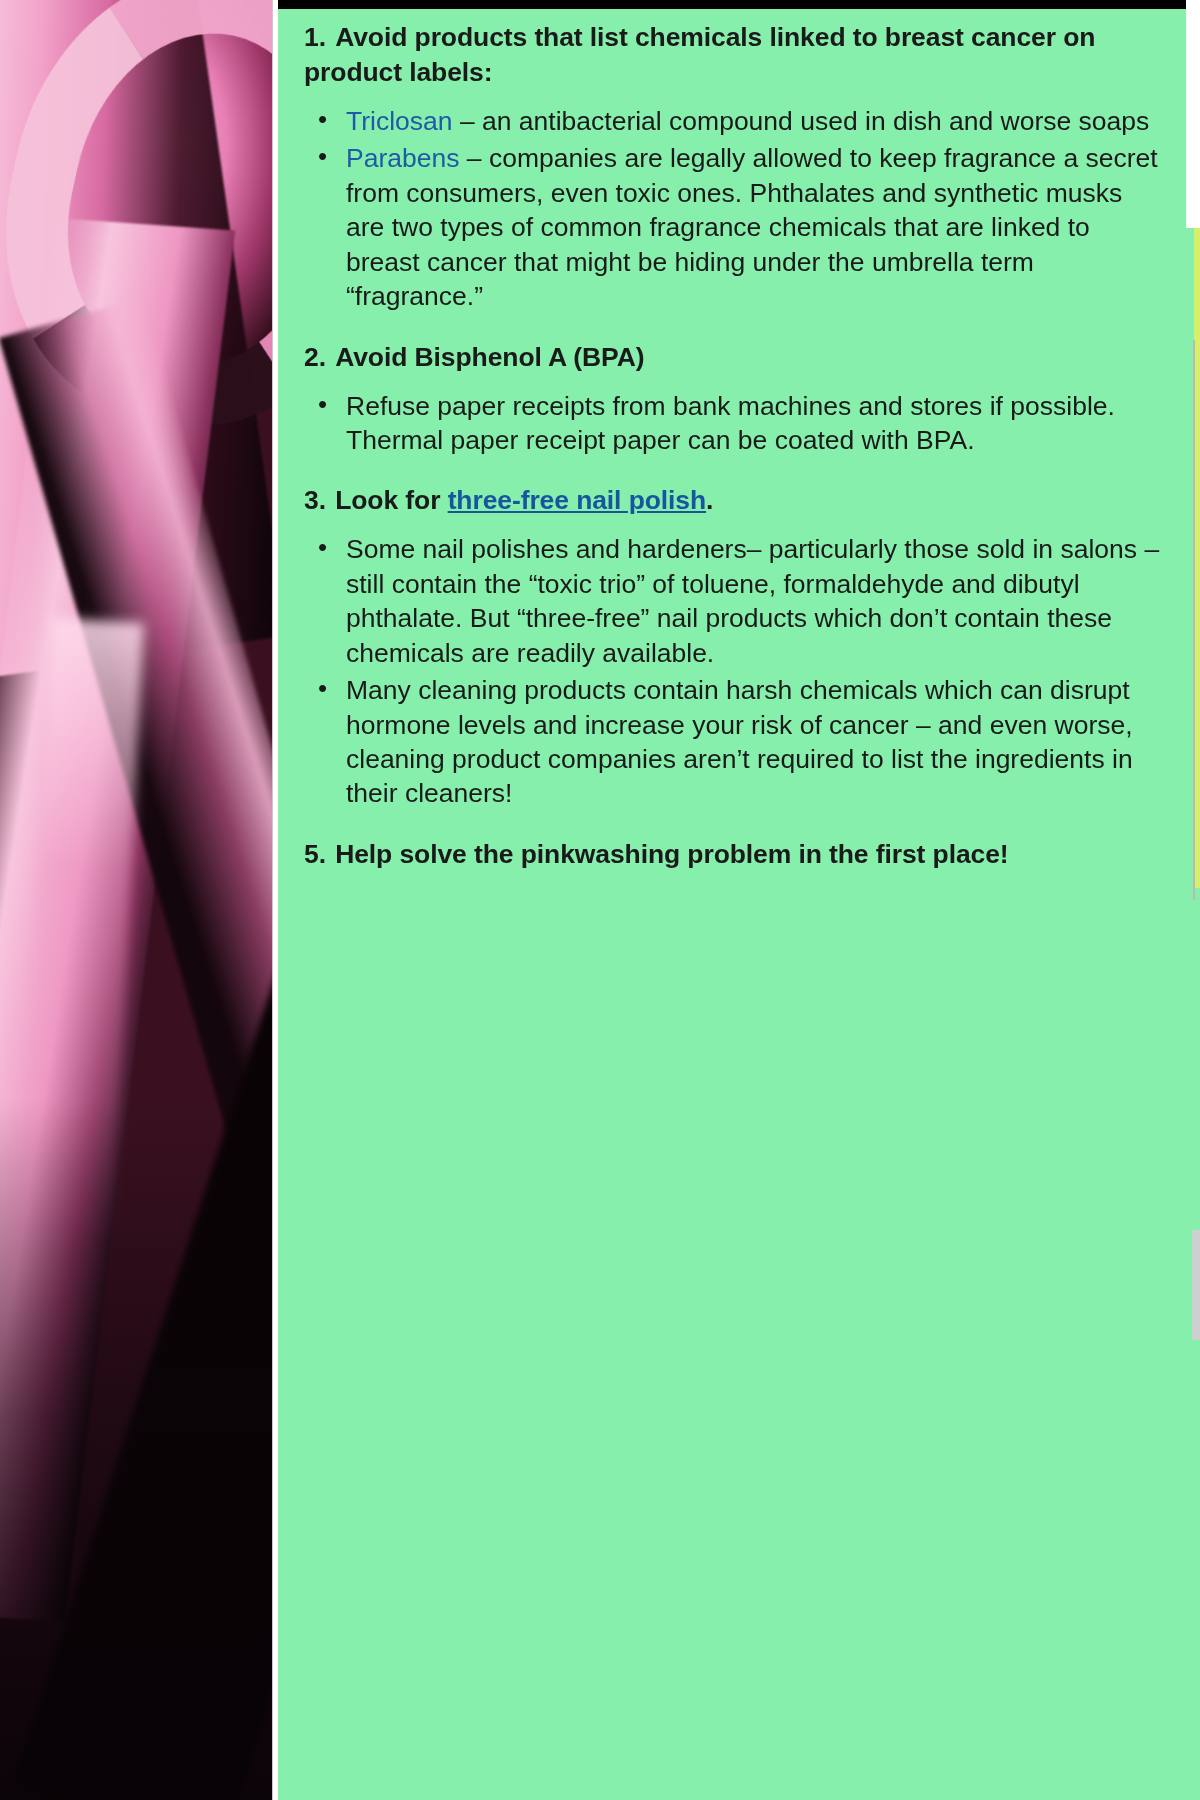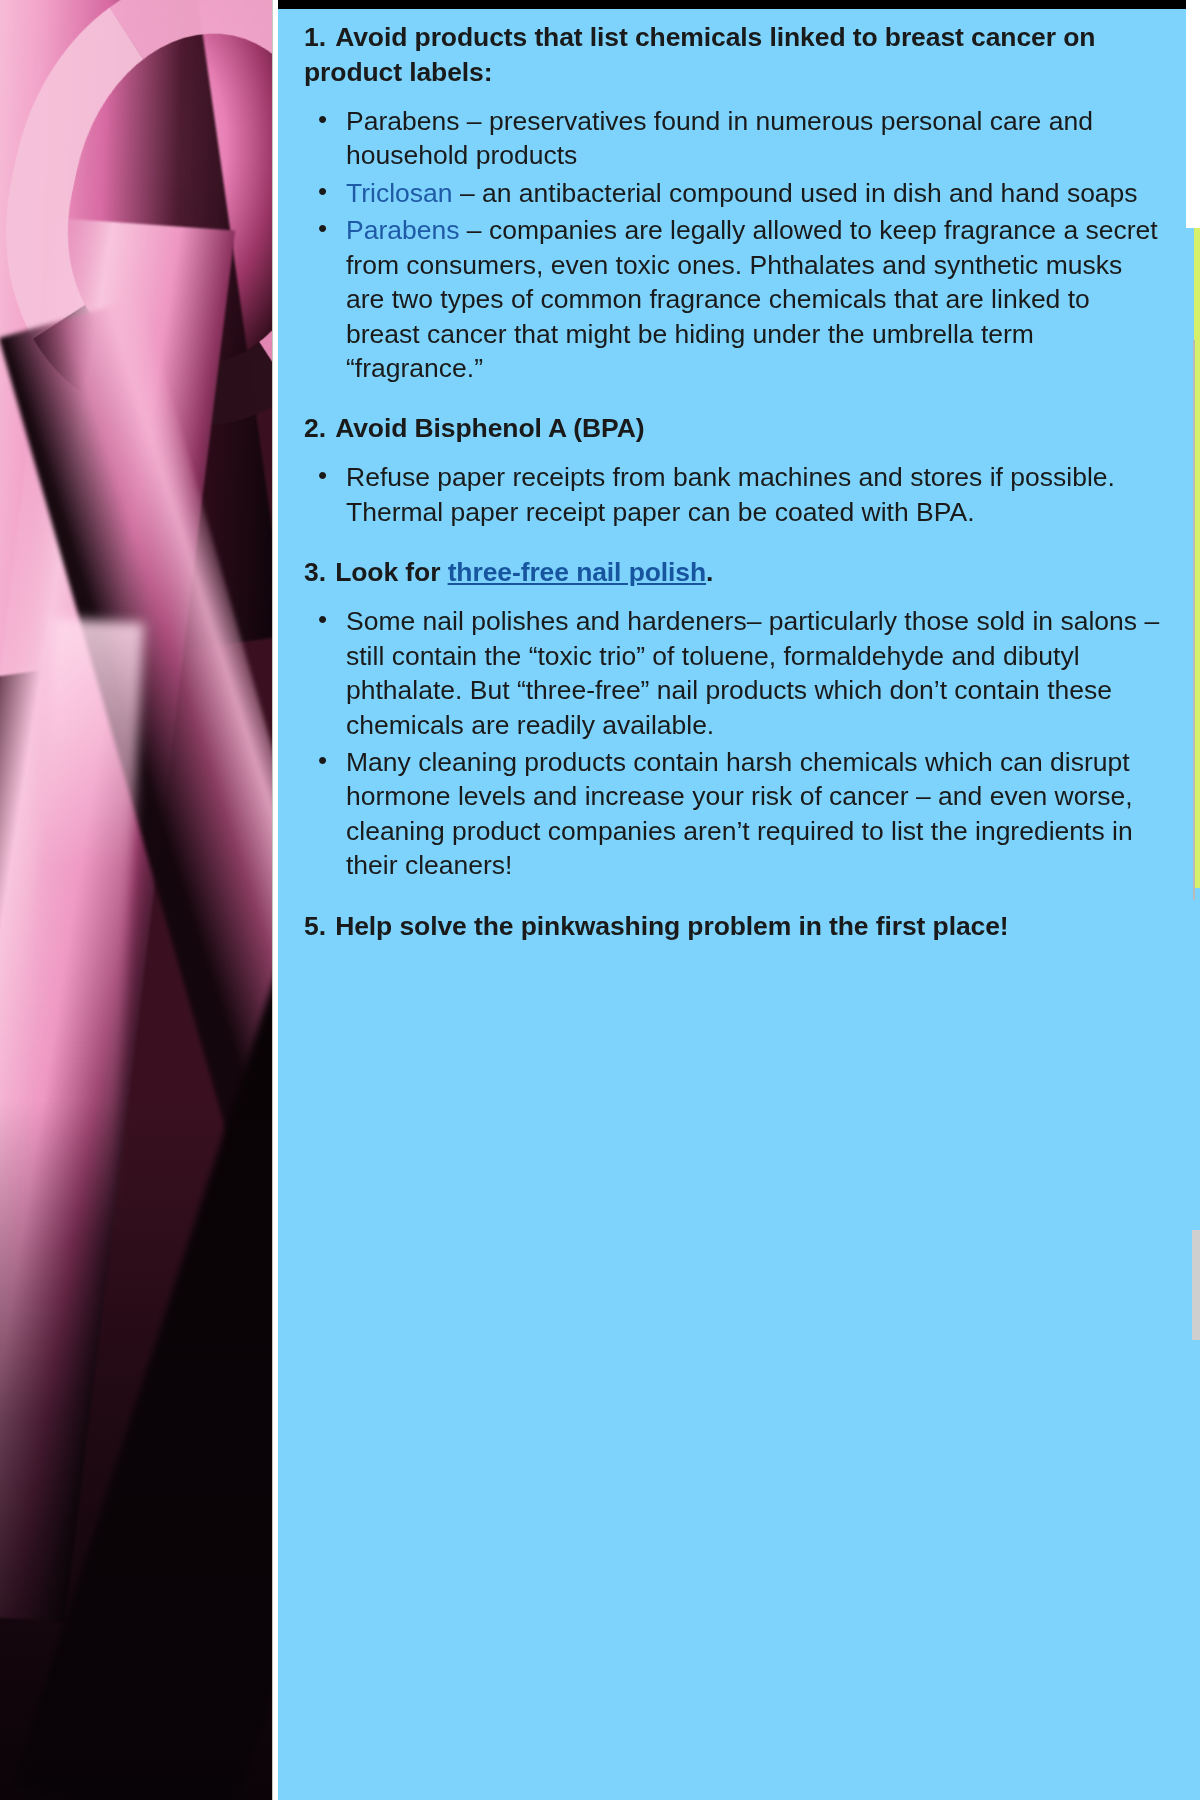--- a/index.html
+++ b/index.html
@@ -115,21 +115,21 @@
     flex: 0 0 5px;
     background: #ffffff;
     border-left: 1px solid #c9c9c9;
   }
 
   
   .content-col {
     position: relative;
     flex: 1 1 auto;
     padding: 8px 34px 0 26px;
-    background: #7dd3fc;
+    background: #86efac;
   }
   .top-bar {
     position: absolute;
     top: 0;
     left: 0;
     right: 0;
     height: 9px;
     background: #000000;
   }
   .content-inner {
@@ -241,22 +241,21 @@
     <div class="ribbon-shadow-bottom"></div>
   </div>
 
   <div class="col-divider"></div>
 
   <div class="content-col">
     <div class="top-bar"></div>
     <div class="content-inner" id="sections-root">
         <h2 class="heading"><span class="num">1. </span><span>Avoid products that list chemicals linked to breast cancer on product labels:</span></h2>
         <ul class="bullets sec">
-          <li><span>Parabens</span><span> – preservatives found in numerous personal care and household products</span></li>
-          <li><a class="link" href="#">Triclosan</a><span> – an antibacterial compound used in dish and hand soaps</span></li>
+          <li><a class="link" href="#">Triclosan</a><span> – an antibacterial compound used in dish and worse soaps</span></li>
           <li><a class="link" href="#">Parabens</a><span> – companies are legally allowed to keep fragrance a secret from consumers, even toxic ones. Phthalates and synthetic musks are two types of common fragrance chemicals that are linked to breast cancer that might be hiding under the umbrella term “fragrance.”</span></li>
         </ul>
         <h2 class="heading spaced"><span class="num">2. </span><span>Avoid Bisphenol A (BPA)</span></h2>
         <ul class="bullets sec">
           <li><span>Refuse paper receipts from bank machines and stores if possible.  Thermal paper receipt paper can be coated with BPA.</span></li>
         </ul>
         <h2 class="heading spaced"><span class="num">3. </span><span>Look for </span><a class="link-blue-bold" href="#">three-free nail polish</a><span>.</span></h2>
         <ul class="bullets sec">
           <li><span>Some nail polishes and hardeners– particularly those sold in salons – still contain the “toxic trio” of toluene, formaldehyde and dibutyl phthalate.  But “three-free” nail products which don’t contain these chemicals are readily available.</span></li>
         </ul>

